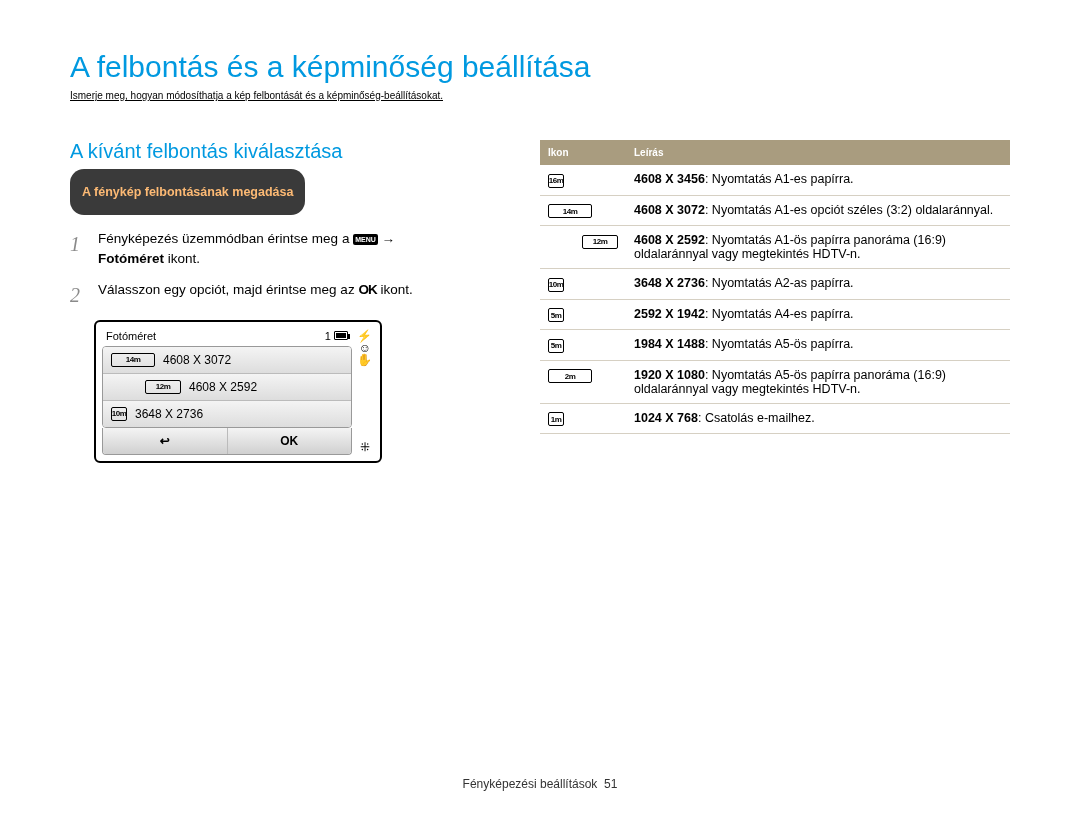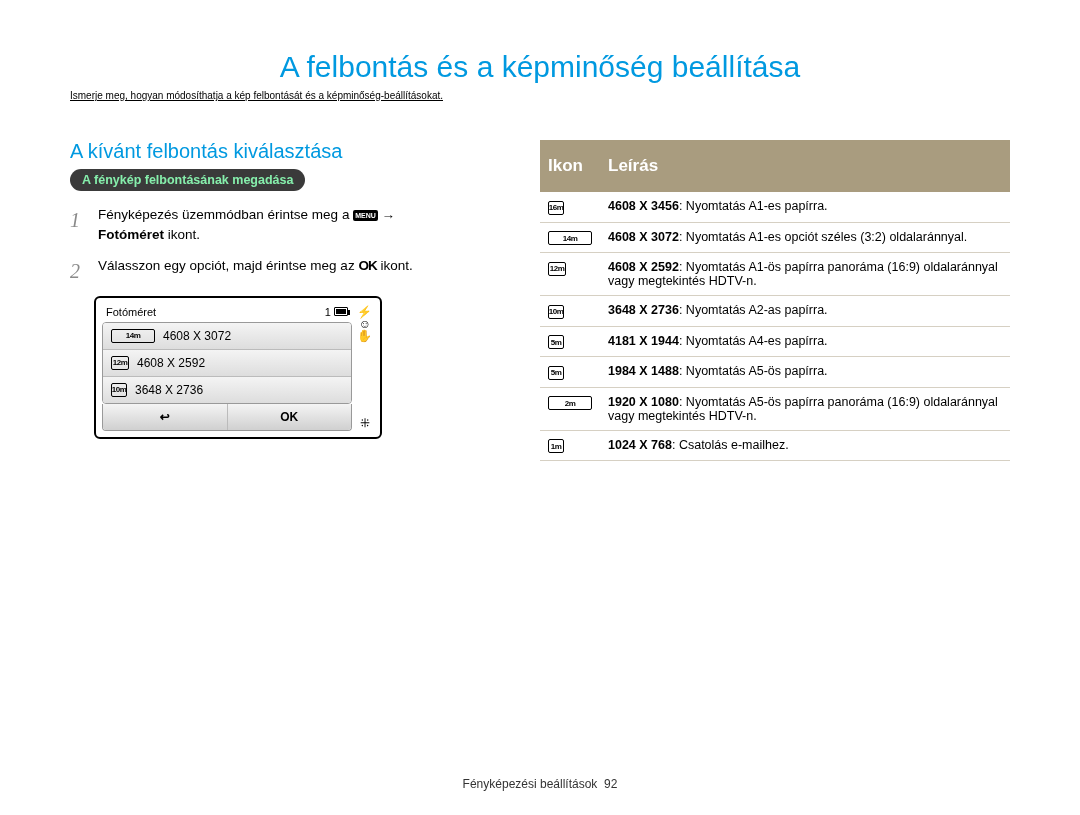--- a/index.html
+++ b/index.html
@@ -11,44 +11,43 @@
     color: #000;
   }
   .page {
     padding: 50px 70px 30px 70px;
   }
   h1 {
     color: #0099e0;
     font-weight: 400;
     font-size: 30px;
     margin: 0 0 6px 0;
-    text-align: center;
   }
   .intro {
     font-size: 10px;
     margin: 6px 0 39px 0;
     text-decoration: underline;
   }
   .cols {
     display: flex;
   }
   .col { flex: 1; }
   h2 {
     color: #0099e0;
     font-weight: 400;
     font-size: 20px;
     margin: 0 0 6px 0;
   }
   .para { font-size: 13px; line-height: 1.35; margin: 0 0 14px 0; }
   .pill {
     display: inline-block;
     background: #3a3a3a;
-    color: #86efac;
+    color: #fdba74;
     border-radius: 14px;
-    padding: 4px 12px;
+    padding: 16px 12px;
     font-size: 12.5px;
     font-weight: bold;
     margin-bottom: 14px;
   }
   .steps { font-size: 13.5px; }
   .step { display: flex; gap: 10px; margin-bottom: 10px; line-height: 1.5; }
   .step-num {
     color: #8a8a8a;
     font-size: 20px;
     font-style: italic;
@@ -107,21 +106,21 @@
     width: 44px; height: 14px;
     border: 1.5px solid #000;
     border-radius: 2px;
     display: inline-flex;
     align-items: center;
     justify-content: center;
     font-size: 8px;
     font-weight: bold;
     letter-spacing: -0.5px;
   }
-  .res-icon.square { width: 18px; height: 14px; }
+  .res-icon.square { width: 36px; height: 14px; margin-left: 34px; }
   .res-icon.tall { width: 16px; height: 14px; }
   .camera-bottom {
     display: flex;
     margin-top: 0;
     border: 1px solid #999;
     border-top: none;
     border-radius: 0 0 4px 4px;
     overflow: hidden;
   }
   .camera-btn {
@@ -153,22 +152,22 @@
   table.iconlist {
     width: 100%;
     border-collapse: collapse;
     font-size: 12.5px;
   }
   table.iconlist th {
     background: #a99c7f;
     color: #fff;
     text-align: left;
     font-weight: bold;
-    padding: 16px 8px;
-    font-size: 17px;
+    padding: 7px 8px;
+    font-size: 10px;
   }
   table.iconlist td {
     padding: 7px 8px;
     border-bottom: 1px solid #d6d0c3;
     vertical-align: top;
   }
   table.iconlist td:first-child {
     width: 48px;
   }
   .res-label { font-weight: bold; text-align: center; }
@@ -271,35 +270,35 @@
             <tr>
               <td><span class="res-icon square">12m</span></td>
               <td><span class="res-label">4608 X 2592</span><span>: Nyomtatás A1-ös papírra panoráma (16:9) oldalaránnyal vagy megtekintés HDTV-n.</span></td>
             </tr>
             <tr>
               <td><span class="res-icon tall">10m</span></td>
               <td><span class="res-label">3648 X 2736</span><span>: Nyomtatás A2-as papírra.</span></td>
             </tr>
             <tr>
               <td><span class="res-icon tall">5m</span></td>
-              <td><span class="res-label">4181 X 1944</span><span>: Nyomtatás A4-es papírra.</span></td>
+              <td><span class="res-label">2592 X 1942</span><span>: Nyomtatás A4-es papírra.</span></td>
             </tr>
             <tr>
               <td><span class="res-icon tall">5m</span></td>
               <td><span class="res-label">1984 X 1488</span><span>: Nyomtatás A5-ös papírra.</span></td>
             </tr>
             <tr>
               <td><span class="res-icon ">2m</span></td>
               <td><span class="res-label">1920 X 1080</span><span>: Nyomtatás A5-ös papírra panoráma (16:9) oldalaránnyal vagy megtekintés HDTV-n.</span></td>
             </tr>
             <tr>
               <td><span class="res-icon tall">1m</span></td>
               <td><span class="res-label">1024 X 768</span><span>: Csatolás e-mailhez.</span></td>
             </tr>
           </tbody>
       </table>
     </div>
   </div>
 </div>
 
 <div class="footer">
-  <span>Fényképezési beállítások</span>&nbsp;&nbsp;<span>92</span>
+  <span>Fényképezési beállítások</span>&nbsp;&nbsp;<span>51</span>
 </div>
 
 </body></html>

